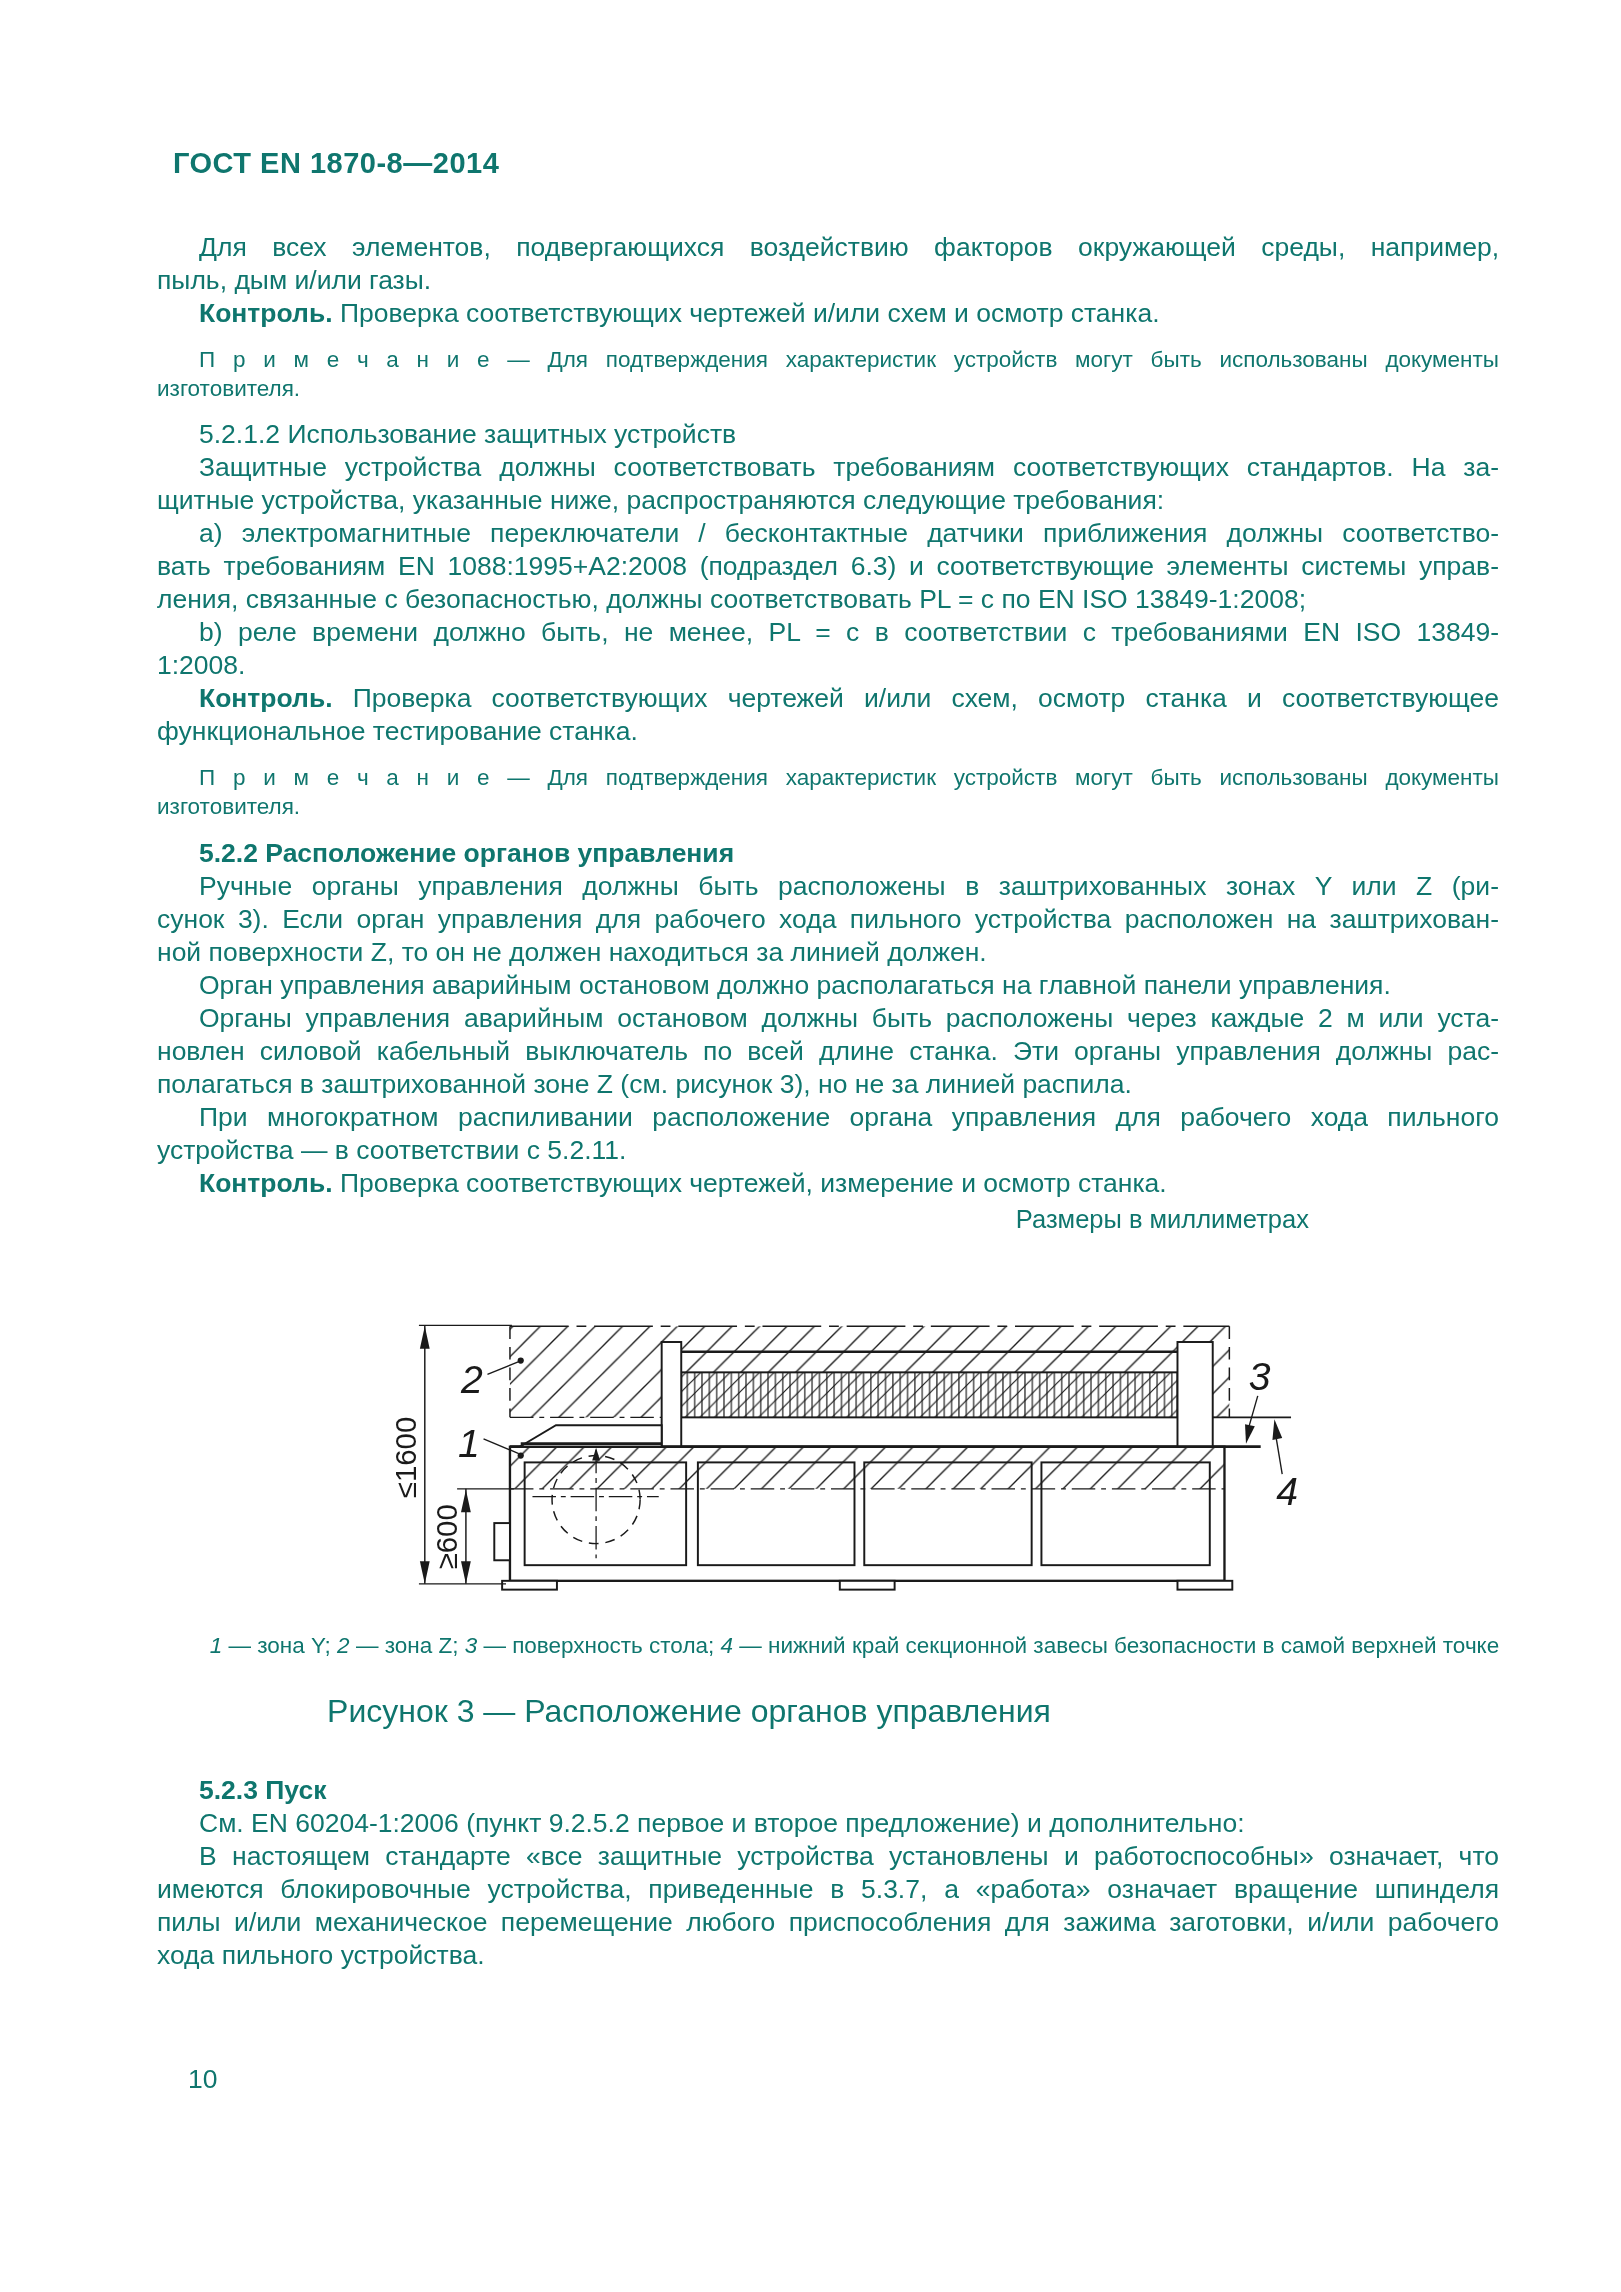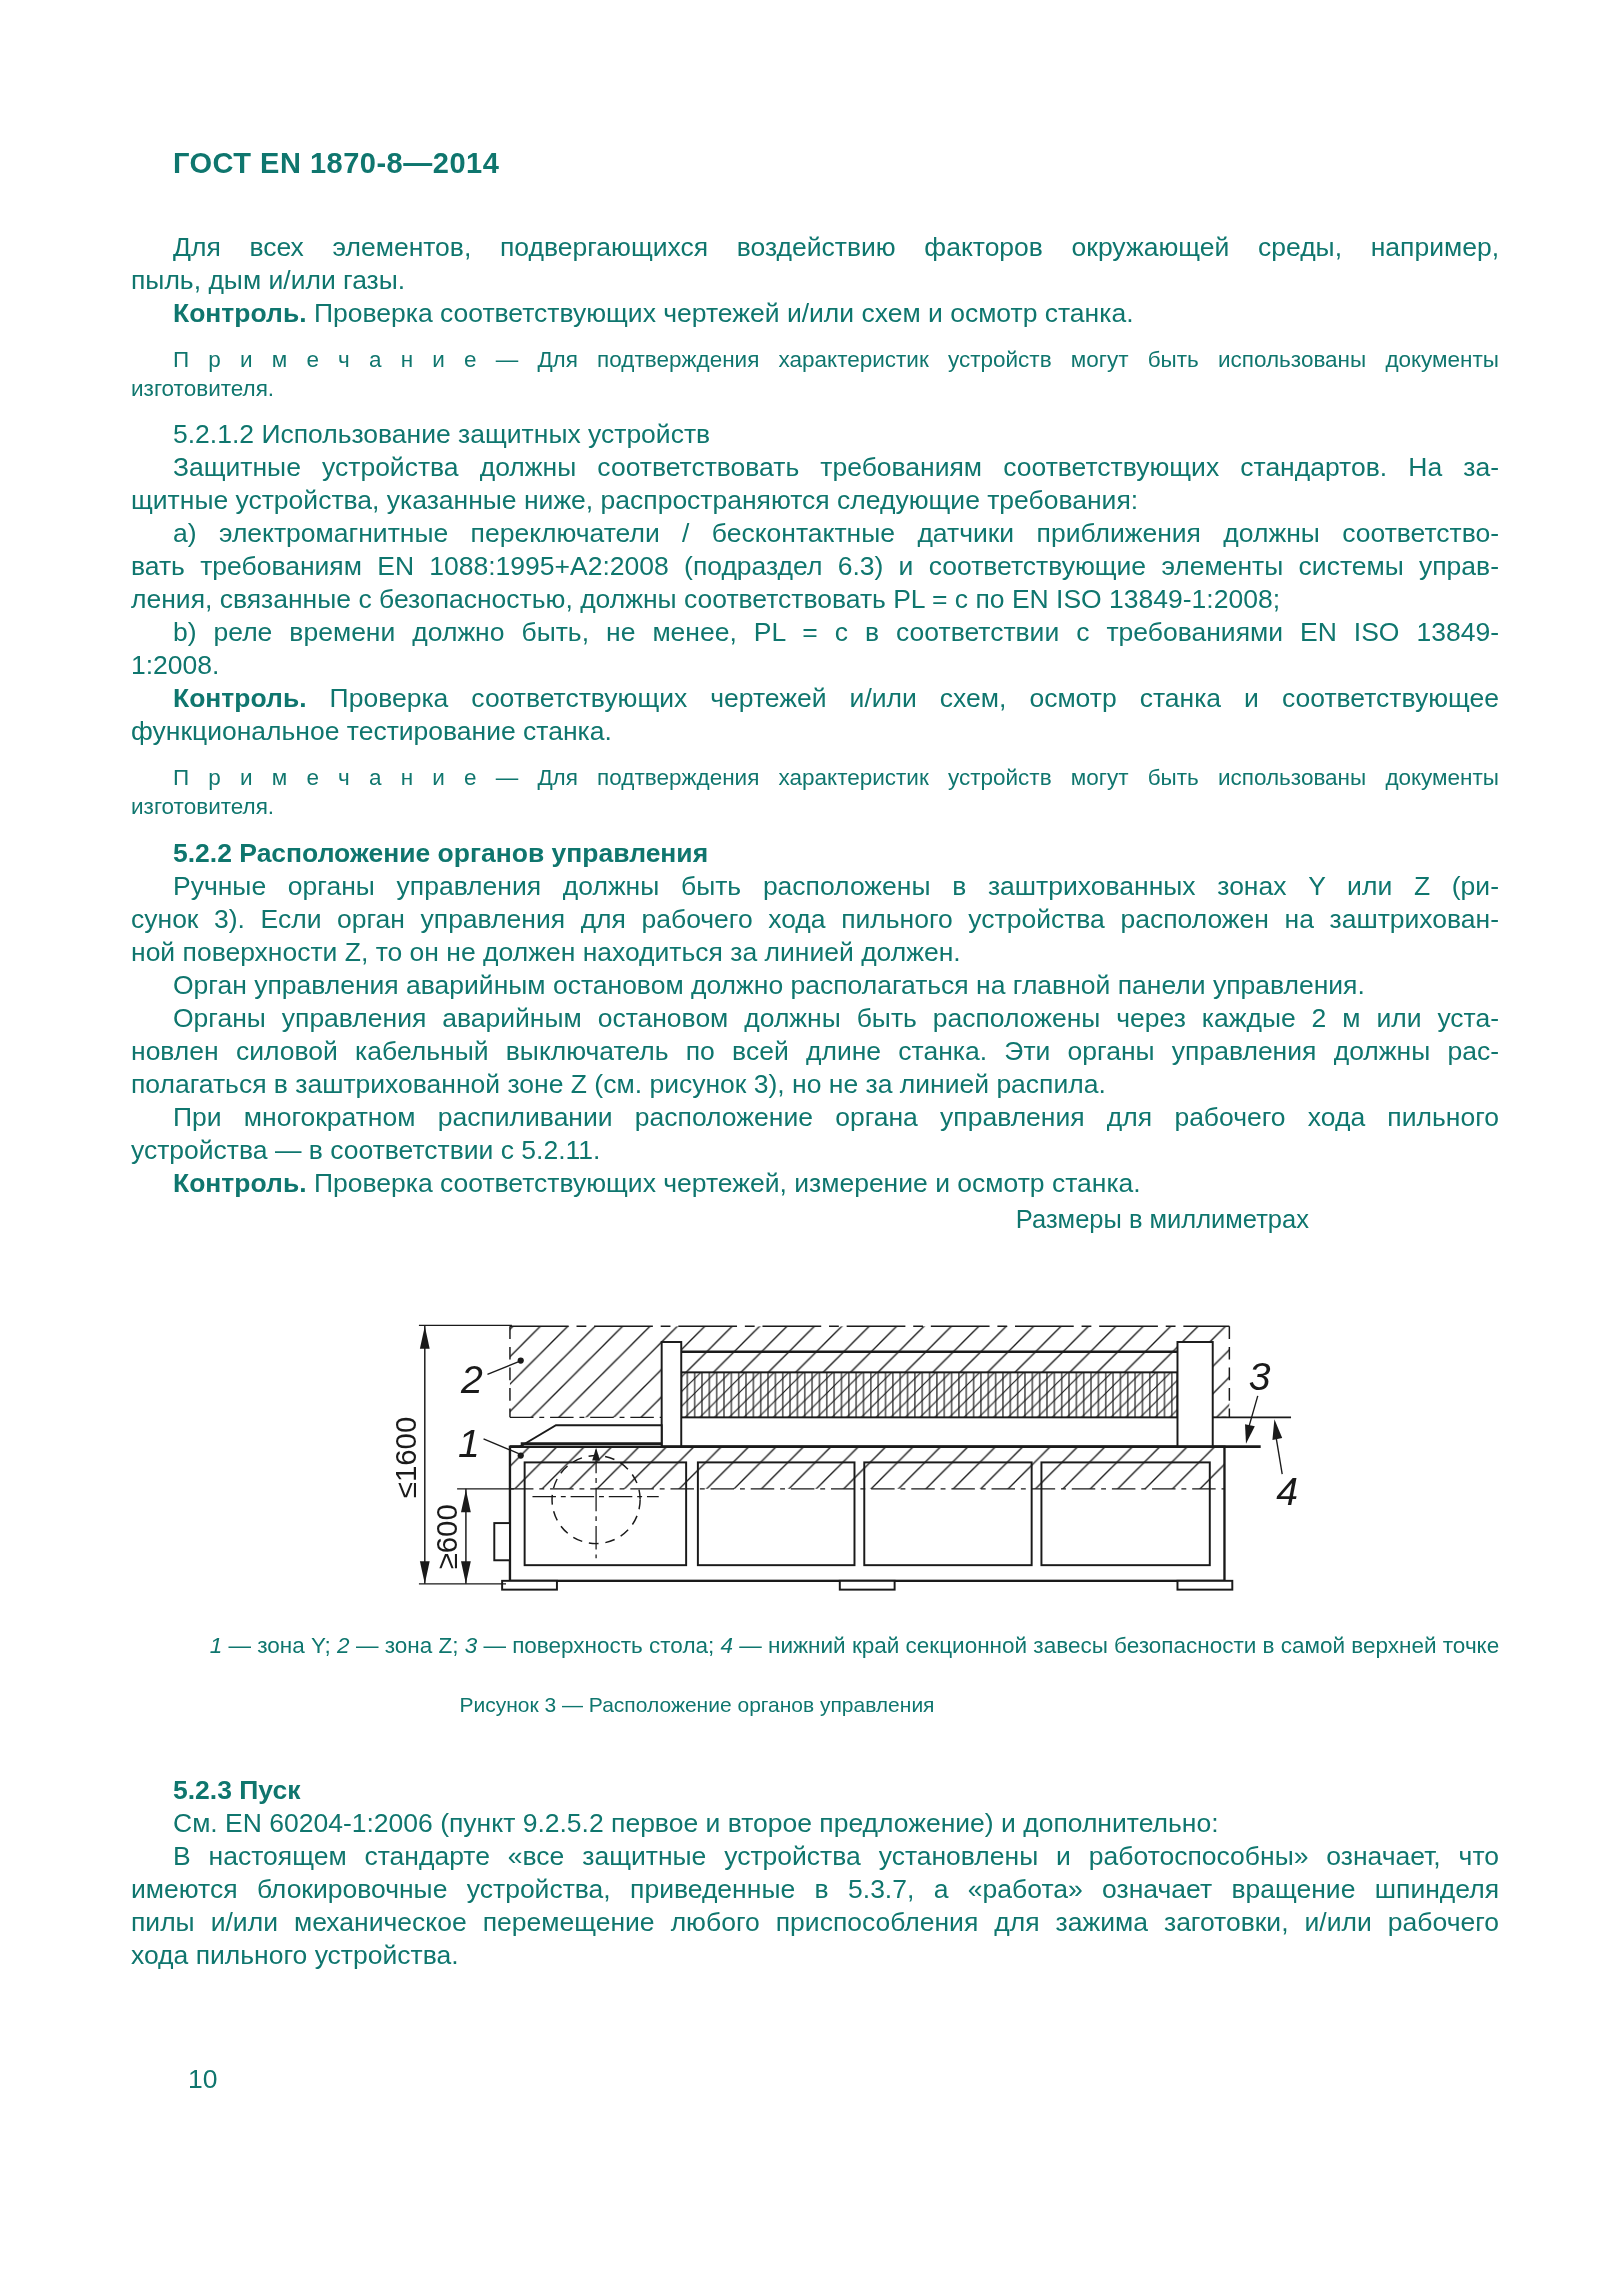--- a/index.html
+++ b/index.html
@@ -2,30 +2,30 @@
 <html><head>
 <meta charset="utf-8">
 <style>
   html,body{margin:0;padding:0;background:#ffffff;}
   .page{position:relative;width:1621px;height:2293px;background:#ffffff;
         font-family:"Liberation Sans",sans-serif;color:#0f766e;overflow:hidden;}
   .doc-header{position:absolute;left:173px;top:147px;font-size:29px;font-weight:bold;letter-spacing:0.5px;}
   .col{position:absolute;left:131px;width:1368px;font-size:26.5px;}
   #body-blocks{top:231px;}
   #bottom-blocks{top:1758px;}
-  .ln{height:33px;line-height:33px;white-space:normal;}
+  .ln{height:33px;line-height:33px;white-space:normal;margin-left:26px;}
   .ln.j{text-align:justify;text-align-last:justify;}
   .ln.ind{text-indent:42px;}
   .blk.h,.blk.hb{margin-top:15.7px;}
   .blk.hb{font-weight:bold;}
   .blk.note{margin:14.7px 0;font-size:22.5px;}
   .blk.note .ln{height:29px;line-height:29px;}
   .dim-note{position:absolute;left:382px;top:1205px;width:927px;text-align:right;font-size:25.5px;}
   .fig-caption{position:absolute;left:0;top:1633px;width:1621px;text-align:center;font-size:22.5px;padding-left:44px;}
-  .fig-title{position:absolute;left:8px;top:1693px;width:1378px;text-align:center;font-size:21px;}
+  .fig-title{position:absolute;left:0;top:1693px;width:1378px;text-align:center;font-size:32px;}
   .page-number{position:absolute;left:188px;top:2064px;font-size:26.5px;}
   svg .s{stroke:#1a1a1a;fill:none;}
   svg text{fill:#1a1a1a;}
   .lbl{font-family:"Liberation Sans",sans-serif;font-style:italic;font-size:40px;}
   .dim{font-family:"Liberation Sans",sans-serif;font-size:30px;}
 </style>
 </head>
 <body>
 
 <div class="page">

